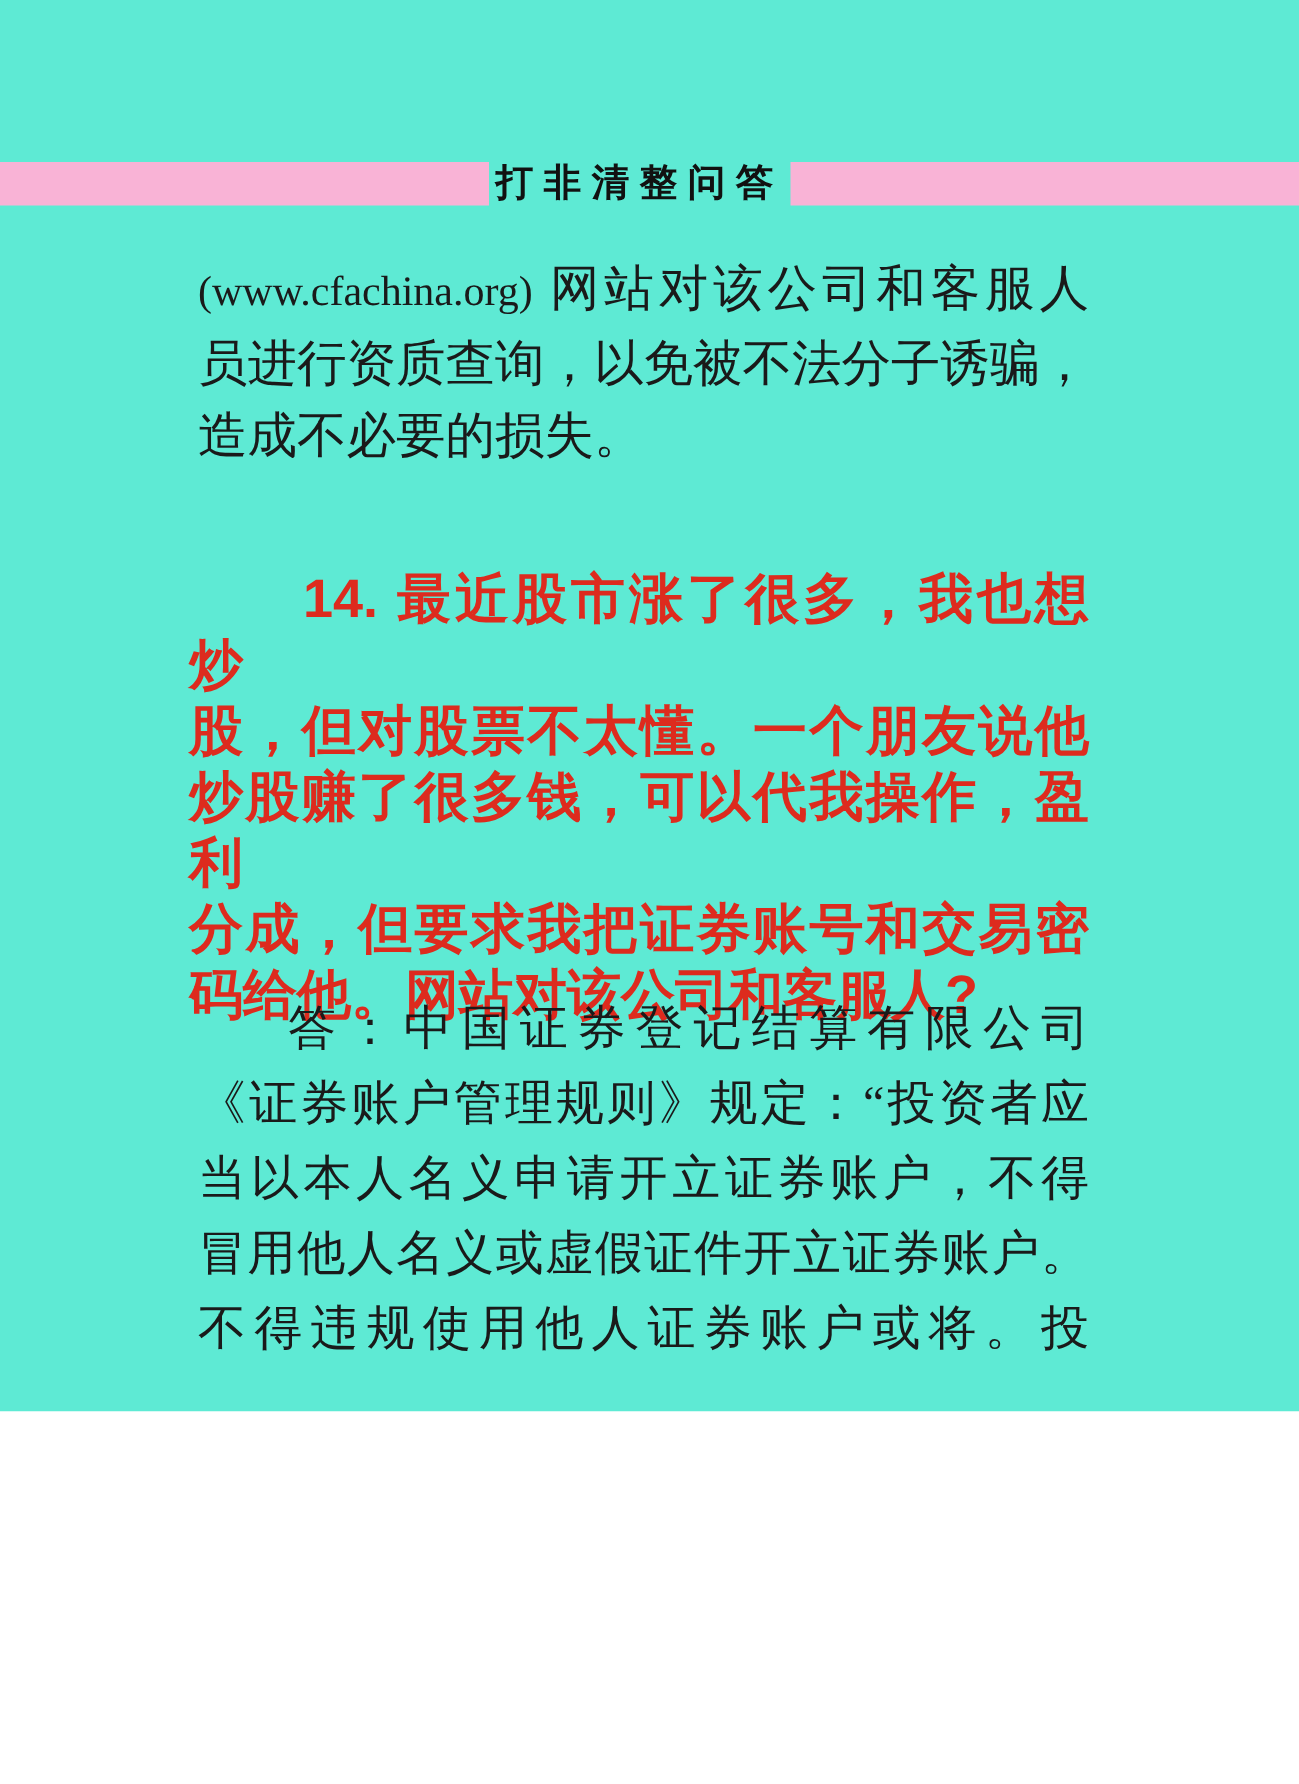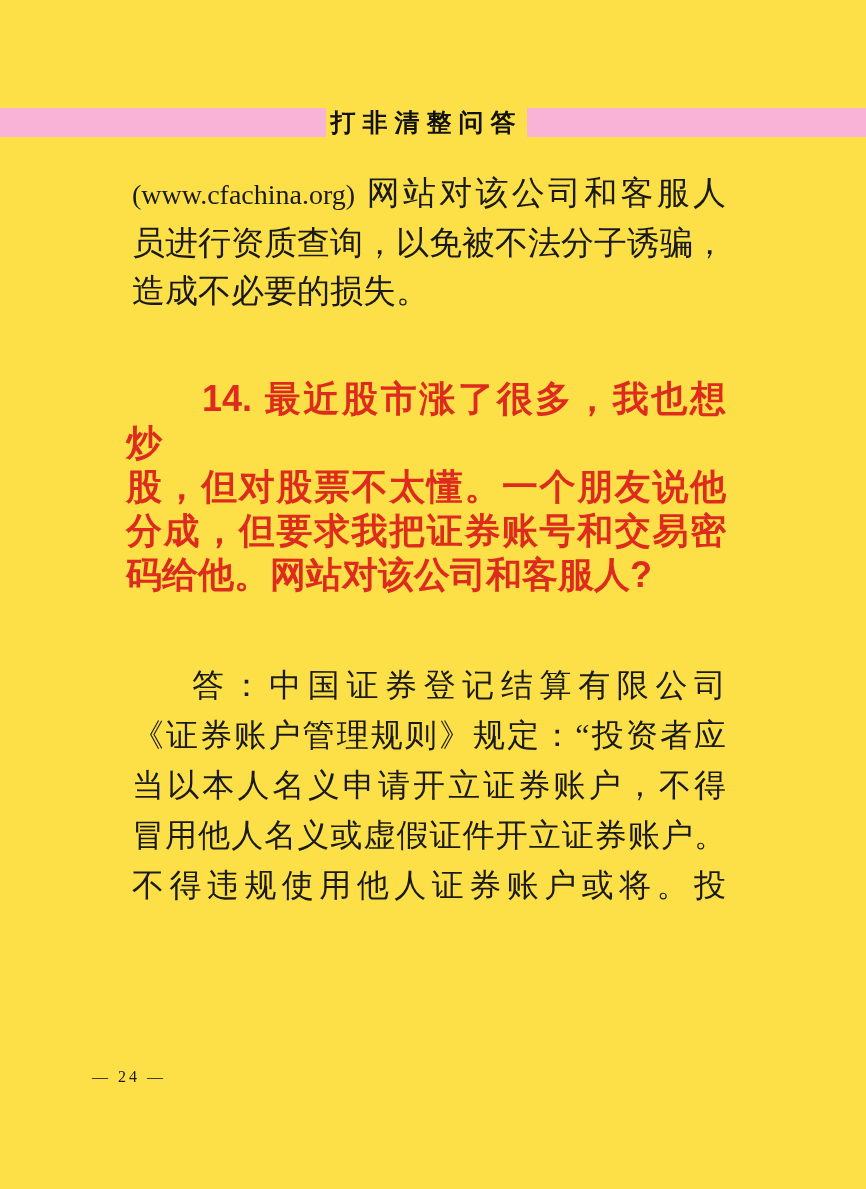--- a/index.html
+++ b/index.html
@@ -3,22 +3,22 @@
 <meta charset="utf-8">
 <style>
   html, body {
     margin: 0;
     padding: 0;
     background: #ffffff;
   }
   .page {
     position: relative;
     width: 866px;
-    height: 1189px;
-    background: #fde047;
+    height: 941px;
+    background: #5eead4;
     overflow: hidden;
     font-family: "Liberation Serif", "DejaVu Serif", serif;
     color: #1a1a1a;
     text-decoration: underline;
   }
 
   
   .header {
     position: absolute;
     top: 108px;
@@ -111,20 +111,21 @@
 
   <div class="para intro">
     <div class="line justify"><span class="latin">(www.cfachina.org)</span><span> 网站对该公司和客服人</span></div>
     <div class="line justify">员进行资质查询，以免被不法分子诱骗，</div>
     <div class="line">造成不必要的损失。</div>
   </div>
 
   <div class="para question">
     <div class="line justify indent">14. 最近股市涨了很多，我也想炒</div>
     <div class="line justify">股，但对股票不太懂。一个朋友说他</div>
+    <div class="line justify">炒股赚了很多钱，可以代我操作，盈利</div>
     <div class="line justify">分成，但要求我把证券账号和交易密</div>
     <div class="line">码给他。网站对该公司和客服人?</div>
   </div>
 
   <div class="para answer">
     <div class="line justify indent">答：中国证券登记结算有限公司</div>
     <div class="line justify">《证券账户管理规则》规定：“投资者应</div>
     <div class="line justify">当以本人名义申请开立证券账户，不得</div>
     <div class="line justify">冒用他人名义或虚假证件开立证券账户。</div>
     <div class="line justify">不得违规使用他人证券账户或将。投</div>

